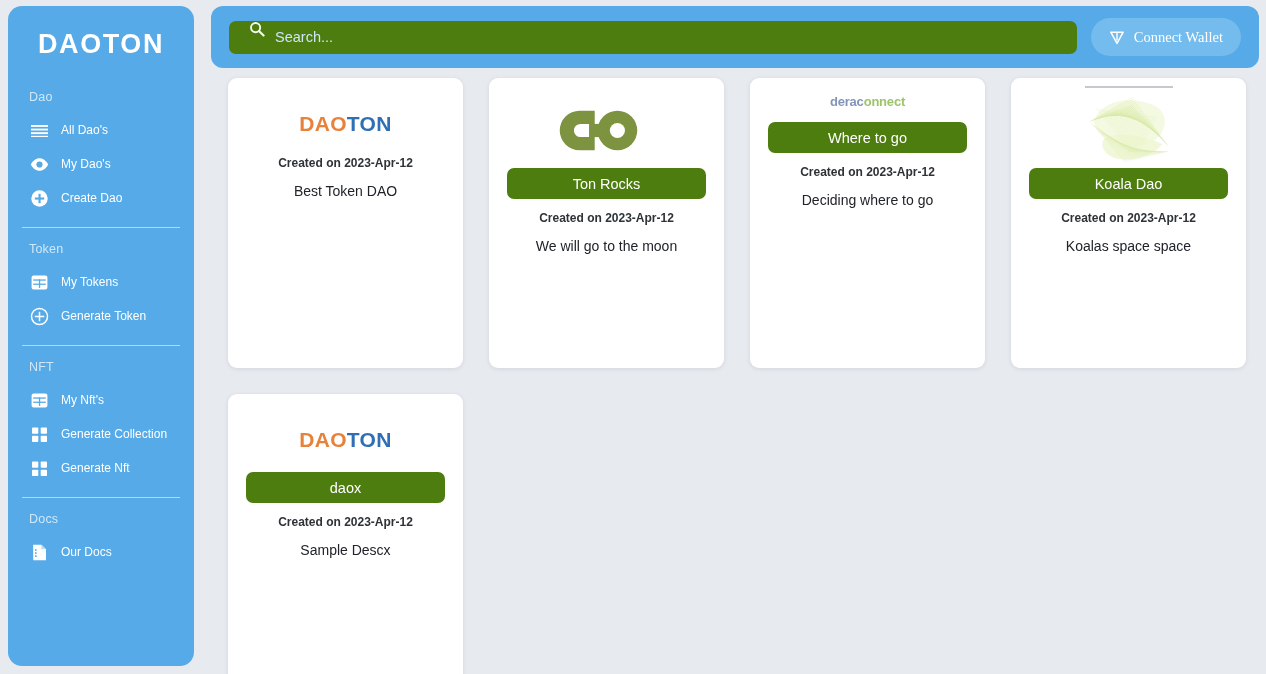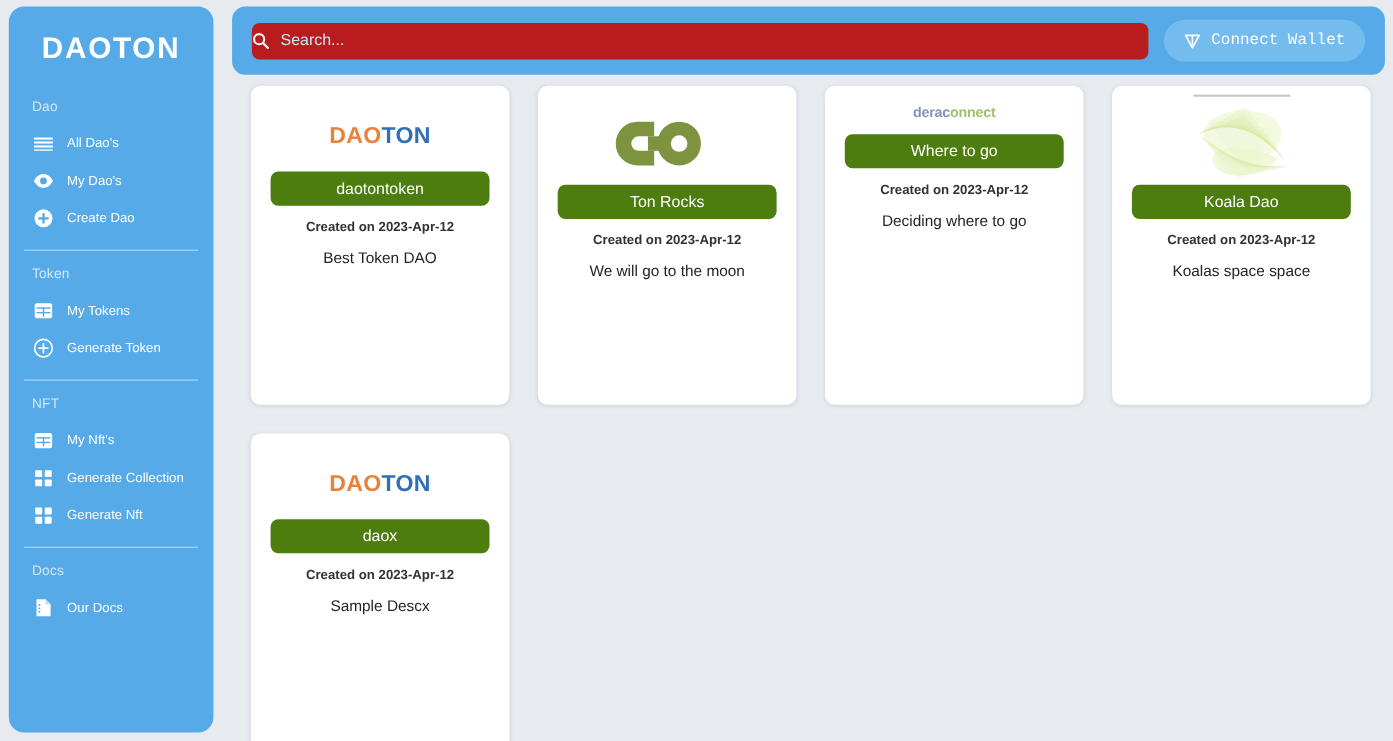--- a/index.html
+++ b/index.html
@@ -86,25 +86,25 @@
     border-radius: 12px;
     display: flex;
     align-items: center;
     padding: 0 18px;
     gap: 14px;
   }
 
   .search-box {
     flex: 1;
     height: 33px;
-    background: #b91c1c;
+    background: #4d7c0f;
     border-radius: 7px;
     display: flex;
-    align-items: center;
-    padding: 0 0;
+    align-items: flex-start;
+    padding: 0 20px;
     gap: 10px;
     cursor: text;
   }
 
   .search-icon { width: 16px; height: 16px; flex: 0 0 16px; opacity: 0.95; }
 
   .search-input {
     flex: 1;
     border: none;
     outline: none;
@@ -115,21 +115,21 @@
     height: 100%;
   }
   .search-input::placeholder { color: #cfe6f8; opacity: 1; }
 
   .wallet-btn {
     height: 38px;
     background: #74bbee;
     border: none;
     border-radius: 19px;
     color: #ffffff;
-    font-family: Liberation Mono, monospace;
+    font-family: Liberation Serif, serif;
     font-size: 14.5px;
     padding: 0 18px;
     display: flex;
     align-items: center;
     gap: 9px;
     cursor: pointer;
     white-space: nowrap;
   }
 
   .ton-icon { width: 16px; height: 16px; flex: 0 0 16px; }
@@ -360,21 +360,20 @@
     </span>
     <span>Connect Wallet</span>
   </button>
 </header>
 
 <main class="grid" id="card-grid">
     <div class="card">
       <div class="logo-area">
         <div class="logo-daoton"><span class="dao">DAO</span><span class="ton">TON</span></div>
       </div>
-      <button class="card-btn">daotontoken</button>
       <div class="card-date">Created on 2023-Apr-12</div>
       <div class="card-desc">Best Token DAO</div>
     </div>
     <div class="card">
       <div class="logo-area tall">
         <svg viewBox="0 0 110 58" width="104" height="55">
           <path d="M42 8 H26 A21 21 0 0 0 26 50 H42 V36 H27 A7 7 0 0 1 27 22 H42 Z" fill="#7d9340"></path>
           <path d="M66 8 A21 21 0 1 0 66 50 A21 21 0 0 0 66 8 Z M66 22 A7 7 0 1 1 66 36 A7 7 0 0 1 66 22 Z" fill="#7d9340"></path>
           <rect x="36" y="22" width="34" height="14" fill="#7d9340"></rect>
           <rect x="56" y="22" width="22" height="14" fill="#7d9340"></rect>

